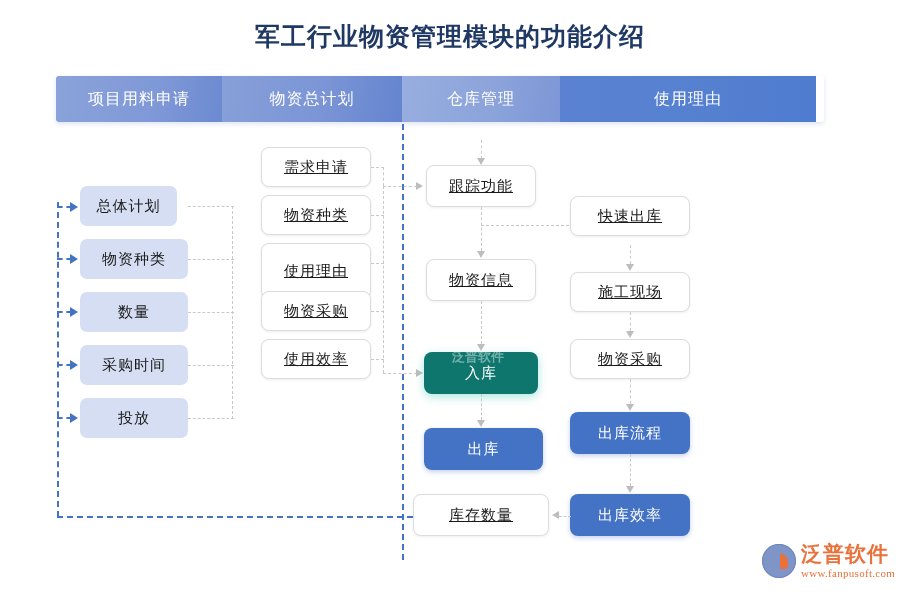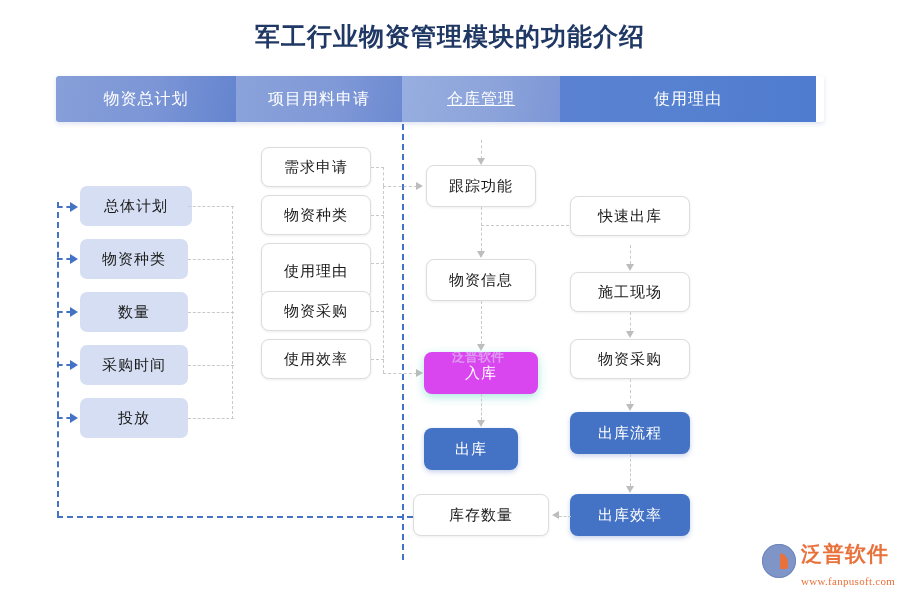--- a/index.html
+++ b/index.html
@@ -24,42 +24,43 @@
     position:absolute;left:56px;top:76px;width:768px;height:46px;
     border-radius:3px;overflow:hidden;display:flex;
     box-shadow:0 2px 5px rgba(70,100,180,.18);
   }
   .hcell{
     display:flex;align-items:center;justify-content:center;
     color:#ffffff;font-size:16px;letter-spacing:1px;height:100%;
   }
   .hc0{width:180px;background:linear-gradient(100deg,#87a0d9 0%,#7b95d6 55%,#6484cf 100%);}
   .hc1{width:166px;background:linear-gradient(100deg,#8ba3da 0%,#7f98d7 60%,#6c8ad1 100%);}
-  .hc2{width:158px;background:linear-gradient(100deg,#98aee0 0%,#8ba3da 60%,#7d96d6 100%);text-decoration:underline;}
+  .hc2{width:158px;background:linear-gradient(100deg,#98aee0 0%,#8ba3da 60%,#7d96d6 100%);}
   .hc3{width:256px;background:linear-gradient(100deg,#5b82d2 0%,#5580d0 60%,#4f7bd0 100%);}
 
   
   .node{
     position:absolute;display:flex;align-items:center;justify-content:center;
     border-radius:8px;font-size:15px;letter-spacing:1px;
     box-sizing:border-box;
   }
   .node.white{
     background:#ffffff;border:1px solid #dcdcdc;color:#1a1a1a;
     box-shadow:0 1px 3px rgba(0,0,0,.07);
+    text-decoration:underline;
   }
   .node.lav{
     background:#d5deF2;border:none;color:#1a1a1a;border-radius:7px;
   }
   .node.blue{
     background:#4472c4;color:#ffffff;border:none;
     box-shadow:0 2px 5px rgba(60,100,190,.30);
   }
   .node.teal{
-    background:#d946ef;color:#ffffff;border:none;
+    background:#0f766e;color:#ffffff;border:none;
     box-shadow:0 3px 10px rgba(46,196,176,.40);
   }
 
   
   .ln{position:absolute;}
   .vg{border-left:1.6px dashed #c9c9c9;}
   .hg{border-top:1.6px dashed #c9c9c9;}
   .vb{border-left:2px dashed #4472c4;}
   .hb{border-top:2px dashed #4472c4;}
 
@@ -88,33 +89,33 @@
   .logo-mark:after{
     content:"";position:absolute;left:8px;top:9px;width:18px;height:16px;
     background:#e9713b;border-radius:2px 9px 2px 9px;
   }
   .logo-mark:before{
     content:"";position:absolute;left:5px;top:7px;width:13px;height:20px;
     background:#7f95c8;border-radius:50% 0 0 50%;z-index:2;
   }
   .logo-text{display:flex;flex-direction:column;line-height:1;}
   .logo-cn{font-size:21px;font-weight:700;color:#e9713b;letter-spacing:1px;}
-  .logo-url{font-size:11px;color:#e9713b;margin-top:12px;letter-spacing:.3px;
+  .logo-url{font-size:11px;color:#e9713b;margin-top:4px;letter-spacing:.3px;
             font-family:"Liberation Serif","DejaVu Serif",serif;}
 </style>
 </head>
 <body>
 
 <div id="stage">
 
   <div class="title">军工行业物资管理模块的功能介绍</div>
 
   <div class="headerbar">
+    <div class="hcell hc1">项目用料申请</div>
     <div class="hcell hc0">物资总计划</div>
-    <div class="hcell hc1">项目用料申请</div>
     <div class="hcell hc2">仓库管理</div>
     <div class="hcell hc3">使用理由</div>
   </div>
 
   <div class="ln vb" style="left:57px;top:202px;height:315px;"></div>
   <div class="ln hb" style="left:57px;top:516px;width:356px;"></div>
   <div class="ln vb" style="left:402px;top:124px;height:436px;"></div>
 
   <div class="ln hb" style="left:57px;top:206px;width:15px;"></div>
   <div class="arrow ar-right-b" style="left:70px;top:202px;"></div>
@@ -124,21 +125,21 @@
 
   <div class="ln hb" style="left:57px;top:311px;width:15px;"></div>
   <div class="arrow ar-right-b" style="left:70px;top:307px;"></div>
 
   <div class="ln hb" style="left:57px;top:364px;width:15px;"></div>
   <div class="arrow ar-right-b" style="left:70px;top:360px;"></div>
 
   <div class="ln hb" style="left:57px;top:417px;width:15px;"></div>
   <div class="arrow ar-right-b" style="left:70px;top:413px;"></div>
 
-  <div class="node lav" style="left:80px;top:186px;width:112px;height:40px;">
+  <div class="node lav" style="left:80px;top:186px;width:97px;height:40px;">
     <span>总体计划</span>
   </div>
   <div class="node lav" style="left:80px;top:239px;width:108px;height:40px;">
     <span>物资种类</span>
   </div>
   <div class="node lav" style="left:80px;top:292px;width:108px;height:40px;">
     <span>数量</span>
   </div>
   <div class="node lav" style="left:80px;top:345px;width:108px;height:40px;">
     <span>采购时间</span>
@@ -186,21 +187,21 @@
 
   <div class="node white" style="left:426px;top:165px;width:110px;height:42px;">
     <span>跟踪功能</span>
   </div>
   <div class="node white" style="left:426px;top:259px;width:110px;height:42px;">
     <span>物资信息</span>
   </div>
   <div class="node teal" style="left:424px;top:352px;width:114px;height:42px;">
     <span>入库</span>
   </div>
-  <div class="node blue" style="left:424px;top:428px;width:94px;height:42px;">
+  <div class="node blue" style="left:424px;top:428px;width:119px;height:42px;">
     <span>出库</span>
   </div>
   <div class="node white" style="left:413px;top:494px;width:136px;height:42px;">
     <span>库存数量</span>
   </div>
 
   <div class="wm-center">
     <span class="wmtxt">泛普软件</span>
   </div>
 

